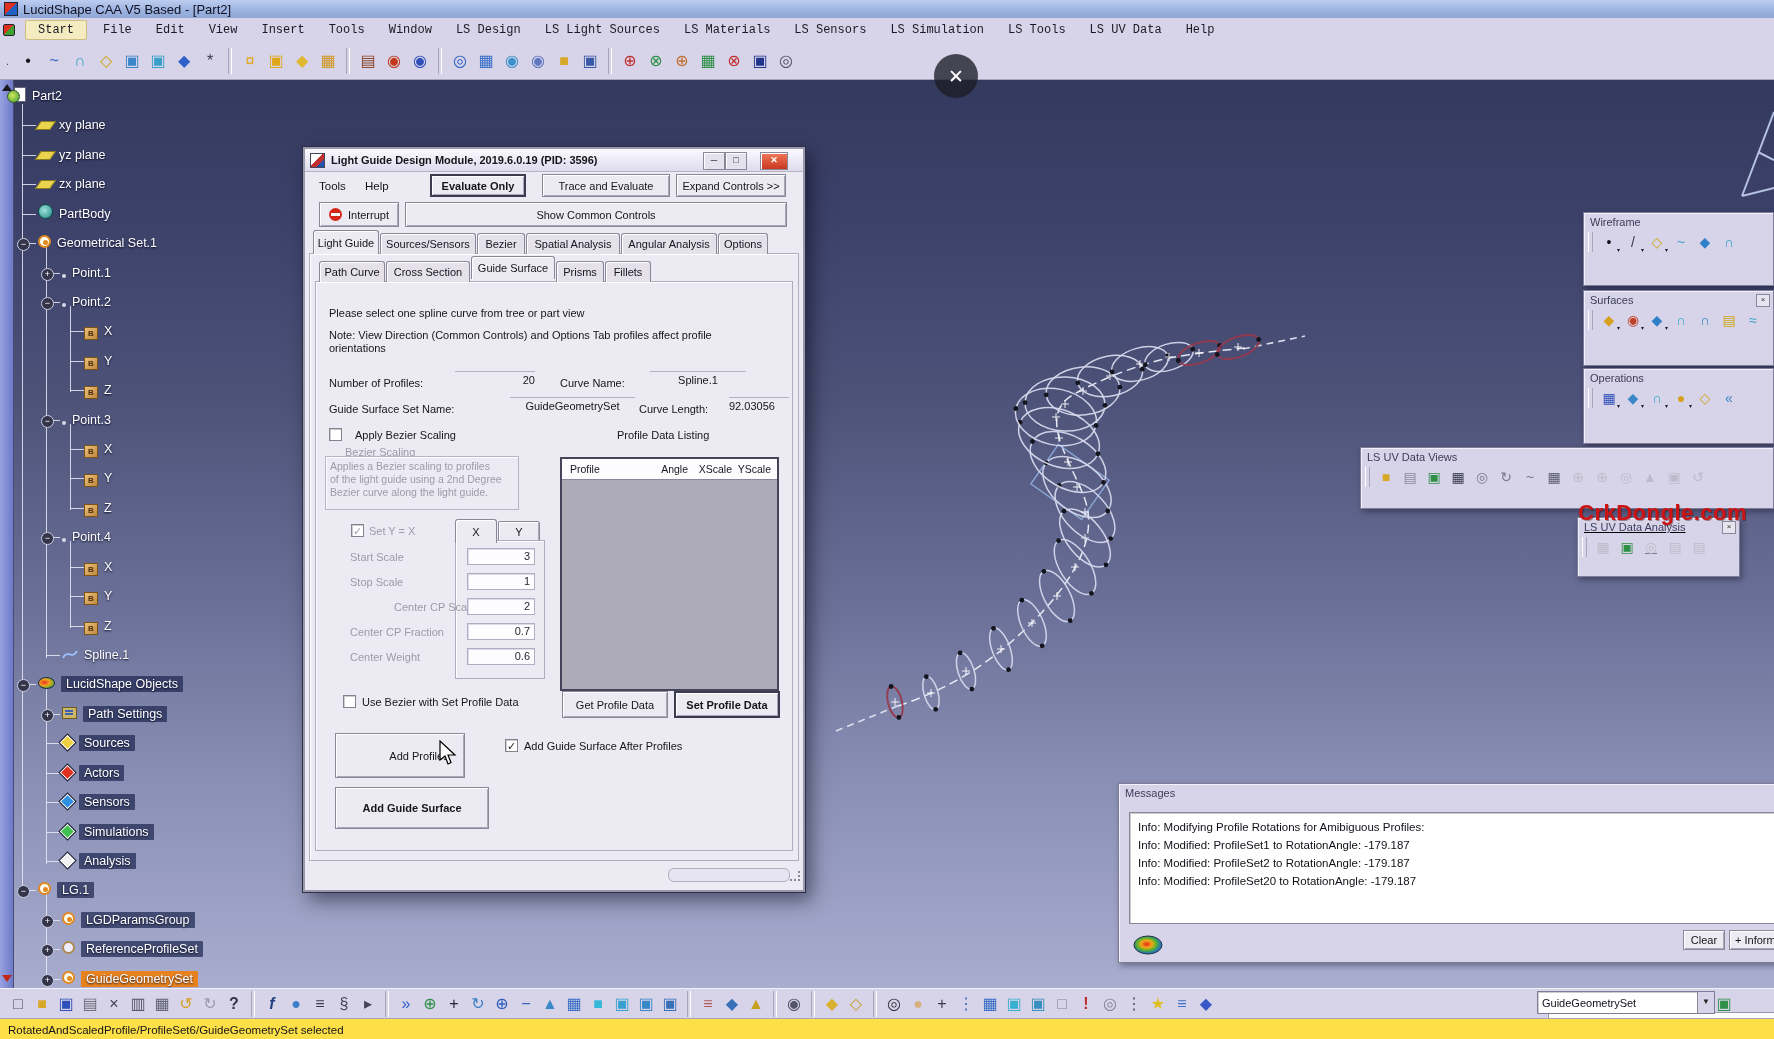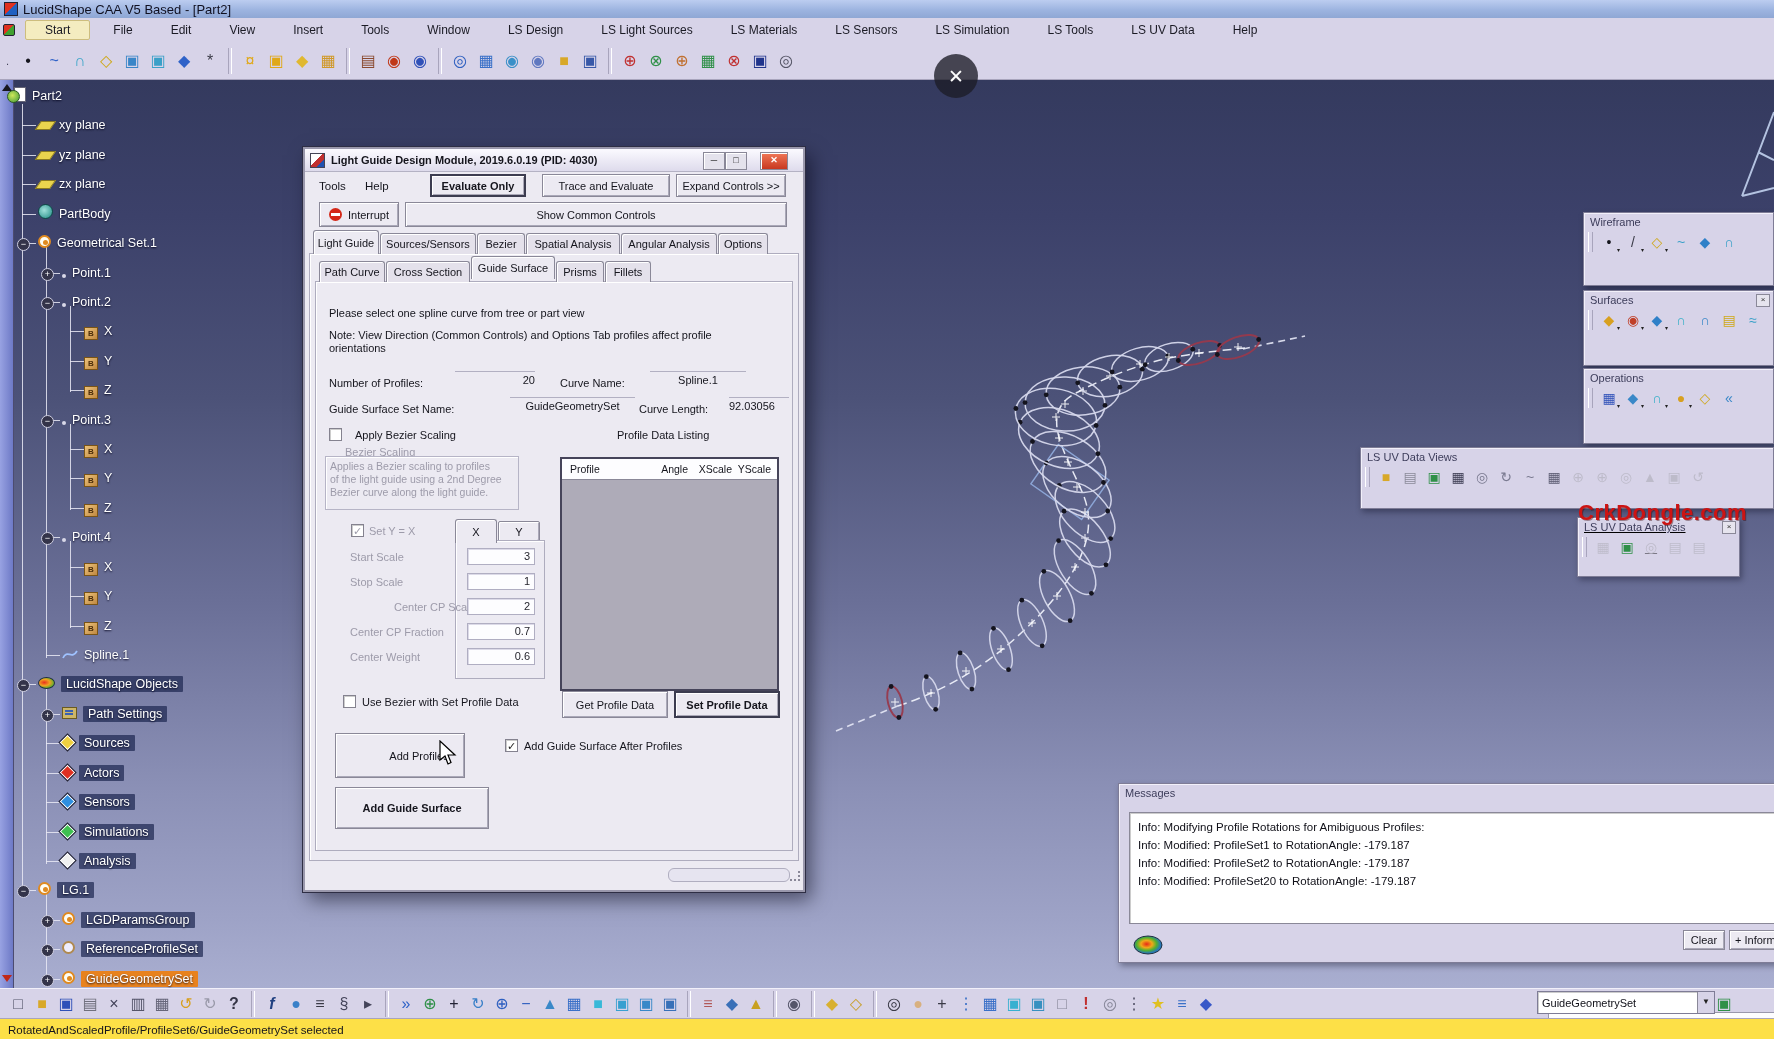--- a/index.html
+++ b/index.html
@@ -5,21 +5,21 @@
   html,body{margin:0;padding:0;background:#555;}
   #screen{position:relative;width:1774px;height:1039px;overflow:hidden;
     font-family:"Liberation Sans",sans-serif;background:#8d92b8;}
   .abs{position:absolute;}
   
   #titlebar{left:0;top:0;width:1774px;height:18px;z-index:6;
     background:linear-gradient(180deg,#bccdf0 0%,#9db4e0 55%,#8fa7d4 100%);
     border-bottom:1px solid #6a7ca8;display:flex;align-items:center;font-size:13px;color:#101020;}
   #menubar{left:0;top:18px;width:1774px;height:24px;z-index:6;background:#d7d3e8;
     border-bottom:1px solid #b8b4cc;display:flex;align-items:center;font-size:12px;color:#1a1a24;}
-  .mitem{padding:2px 19px;white-space:nowrap;}
+  .mitem{padding:2px 12px;white-space:nowrap;font-family:Liberation Mono, monospace;}
   .mitem.start{background:#f4ecc0;border:1px solid #cdbd7e;border-radius:2px;margin-left:10px;margin-right:4px;}
   #toolbar-top{left:0;top:42px;width:1774px;height:38px;z-index:6;background:#d7d3e8;
     border-bottom:1px solid #a8a4bc;display:flex;align-items:center;padding-left:6px;box-sizing:border-box;}
   .icn{width:26px;height:26px;display:flex;align-items:center;justify-content:center;
     font-size:16px;border-radius:2px;}
   .tsep{width:2px;height:26px;border-left:1px solid #a8a4bc;border-right:1px solid #fff;margin:0 5px;}
   
   #viewport{left:0;top:80px;width:1774px;height:908px;z-index:1;
     background:linear-gradient(180deg,#343a5e 0%,#3c416a 15%,#4c5278 35%,#6b7098 58%,#8b90b6 78%,#9da2c6 92%,#a9aed0 100%);}
   #vpsvg{left:0;top:0;width:1774px;height:1039px;z-index:2;pointer-events:none;}
@@ -503,21 +503,21 @@
       <div class="texp" style="left: 41px; top: 893.6px;">+</div>
       <div class="titem" style="left: 62px; top: 888.6px;">
         <span class="ti"><span class="ti ti-geoset"></span></span>
         <span class="tlabel chip hl">GuideGeometrySet</span>
       </div>
     </div>
 
   <div class="abs" id="dialog">
     <div class="abs dtitle">
       <span style="width:13px;height:13px;margin-left:5px;background:linear-gradient(135deg,#fff 45%,#c03030 45%,#c03030 70%,#2050b0 70%);border:1px solid #445;"></span>
-      <span class="dtxt">Light Guide Design Module, 2019.6.0.19 (PID: 4030)</span>
+      <span class="dtxt">Light Guide Design Module, 2019.6.0.19 (PID: 3596)</span>
     </div>
     <div class="wbtn" style="left:398px;width:20px;">─</div>
     <div class="wbtn" style="left:420px;width:20px;">□</div>
     <div class="wbtn close" style="left:455px;width:26px;">✕</div>
 
     <span class="lab" style="left:14px;top:31px;font-size:11.5px;">Tools</span>
     <span class="lab" style="left:60px;top:31px;font-size:11.5px;">Help</span>
     <div class="b3 def" style="left:125px;top:25px;width:96px;height:23px;">Evaluate Only</div>
     <div class="b3" style="left:237px;top:25px;width:128px;height:23px;">Trace and Evaluate</div>
     <div class="b3" style="left:371px;top:25px;width:110px;height:23px;">Expand Controls &gt;&gt;</div>

